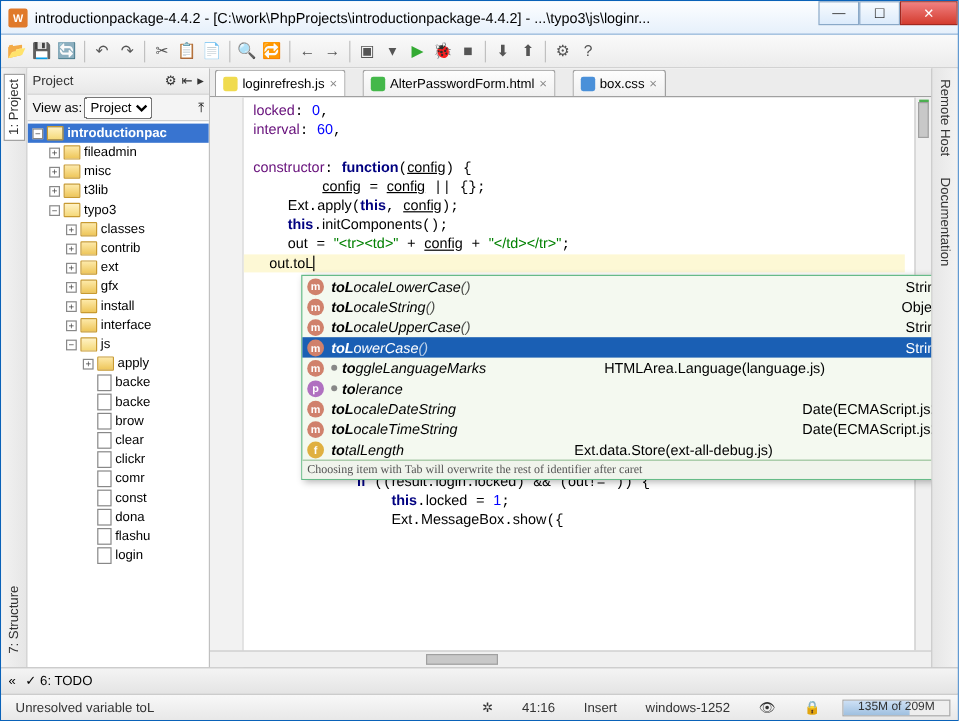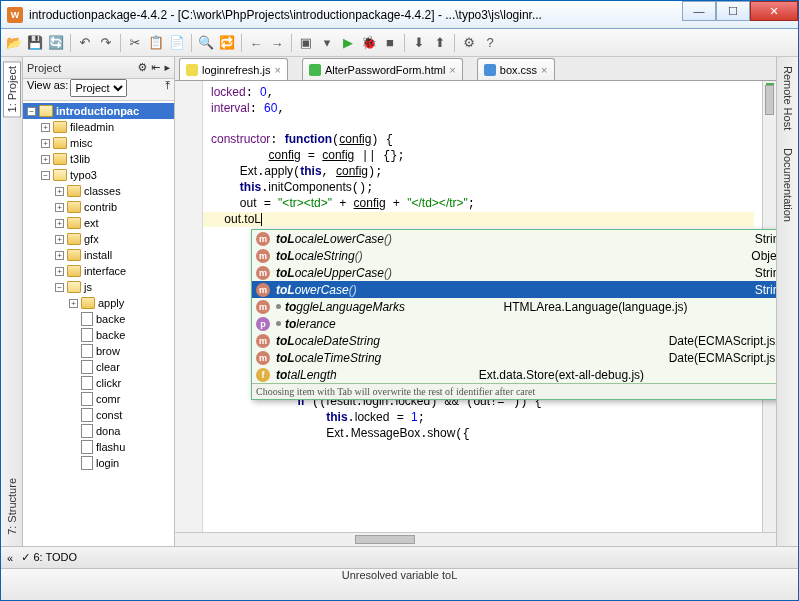--- a/index.html
+++ b/index.html
@@ -16,21 +16,21 @@
 .toolbar { height: 28px; background: linear-gradient(#fafafa,#ececec); border-bottom: 1px solid #c8c8c8; display: flex; align-items: center; padding: 0 4px; gap: 3px; }
 .tb-ico { width: 18px; height: 18px; display:flex; align-items:center; justify-content:center; font-size:13px; color:#555; border-radius:2px; }
 .tb-sep { width:1px; height:18px; background:#c0c0c0; margin:0 2px; }
 .content { flex:1; display:flex; min-height:0; }
 .leftstrip { width: 22px; background: linear-gradient(90deg,#f2f2f2,#e6e6e6); border-right:1px solid #c0c0c0; display:flex; flex-direction:column; align-items:center; padding-top:4px; gap:8px; }
 .vtab { writing-mode: vertical-rl; transform: rotate(180deg); font-size:11px; color:#333; padding:4px 2px; cursor:default; border: 1px solid transparent; }
 .vtab.active { background:#fff; border:1px solid #a0a0a0; }
 .rightstrip { width: 22px; background: linear-gradient(270deg,#f2f2f2,#e6e6e6); border-left:1px solid #c0c0c0; display:flex; flex-direction:column; align-items:center; padding-top:4px; gap:8px; }
 .project-panel { width: 152px; background:#fff; border-right:1px solid #c0c0c0; display:flex; flex-direction:column; }
 .pp-header { height: 22px; background: linear-gradient(#f6f6f6,#e8e8e8); border-bottom:1px solid #c8c8c8; display:flex; align-items:center; padding:0 4px; font-size:11px; color:#333; gap:4px; }
-.pp-viewas { height:22px; display:flex; padding:0 4px; background:#f4f4f4; border-bottom:1px solid #d0d0d0; gap:2px; font-size:11px; }
+.pp-viewas { height:22px; display:flex; align-items:center; padding:0 4px; background:#f4f4f4; border-bottom:1px solid #d0d0d0; gap:2px; font-size:11px; }
 .pp-viewas select { font-size:11px; height:18px; }
 .tree { flex:1; overflow:auto; padding:2px 0; }
 .tree-row { display:flex; align-items:center; height:16px; padding-left: var(--ind,4px); white-space:nowrap; cursor:default; }
 .tree-row.selected { background:#3874d0; color:#fff; }
 .tree-tog { width:9px; height:9px; border:1px solid #888; background:#fff; display:flex; align-items:center; justify-content:center; font-size:8px; margin-right:3px; color:#444; line-height:7px; }
 .tree-tog.none { border:none; background:none; }
 .folder-ico { width:14px; height:12px; background:linear-gradient(#fde9a8,#eec65a); border:1px solid #c89a30; margin-right:3px; border-radius:1px; }
 .folder-ico.open { background:linear-gradient(#fff2c4,#f5d97a); }
 .file-ico { width:12px; height:14px; background:#fff; border:1px solid #888; margin-right:3px; position:relative; }
 .editor { flex:1; display:flex; flex-direction:column; min-width:0; background:#fff; }
@@ -65,21 +65,21 @@
 .pr-parens { opacity:0.7; }
 .pr-mid { flex:1; text-align:center; padding:0 8px; white-space:nowrap; overflow:hidden; }
 .pr-right { margin-left:auto; padding-left:8px; }
 .popup-hint { border-top:1px solid #9bc49b; background:#f0f4ec; padding:2px 4px; font-size:10px; font-family:"Segoe UI"; color:#555; }
 .hscroll { position:absolute; left:0; right:0; bottom:0; height:14px; background:#f0f0f0; border-top:1px solid #c8c8c8; }
 .hscroll-thumb { position:absolute; left:180px; width:60px; top:2px; bottom:2px; background:#c8c8c8; border:1px solid #a0a0a0; }
 .vscroll { position:absolute; right:0; top:0; bottom:14px; width:14px; background:#f0f0f0; border-left:1px solid #c8c8c8; }
 .vscroll-thumb { position:absolute; top:4px; height:30px; left:2px; right:2px; background:#c8c8c8; border:1px solid #a0a0a0; }
 .vgreen { position:absolute; right:2px; top:2px; width:8px; height:8px; background:#4caf50; }
 .bottombar { height: 22px; background:linear-gradient(#f4f4f4,#e4e4e4); border-top:1px solid #c0c0c0; display:flex; align-items:center; padding:0 6px; gap:8px; font-size:11px; }
-.statusbar { height: 32px; background:linear-gradient(#f8f8f8,#e8e8e8); border-top:1px solid #c0c0c0; display:flex; align-items:center; padding:0 6px; font-size:11px; color:#333; gap:12px;flex-direction:column; }
+.statusbar { height: 22px; background:linear-gradient(#f8f8f8,#e8e8e8); border-top:1px solid #c0c0c0; display:flex; align-items:center; padding:0 6px; font-size:11px; color:#333; gap:12px; }
 .status-seg { padding: 0 6px; }
 .status-fill { flex:1; }
 .mem-gauge { width:90px; height:14px; background:#eee; border:1px solid #aaa; position:relative; }
 .mem-fill { position:absolute; left:0; top:0; bottom:0; width:62%; background:linear-gradient(#cde0f5,#9fc0e0); }
 .mem-text { position:absolute; inset:0; display:flex; align-items:center; justify-content:center; font-size:10px; }
 </style>
 </head>
 <body>
 
 <div class="window">

